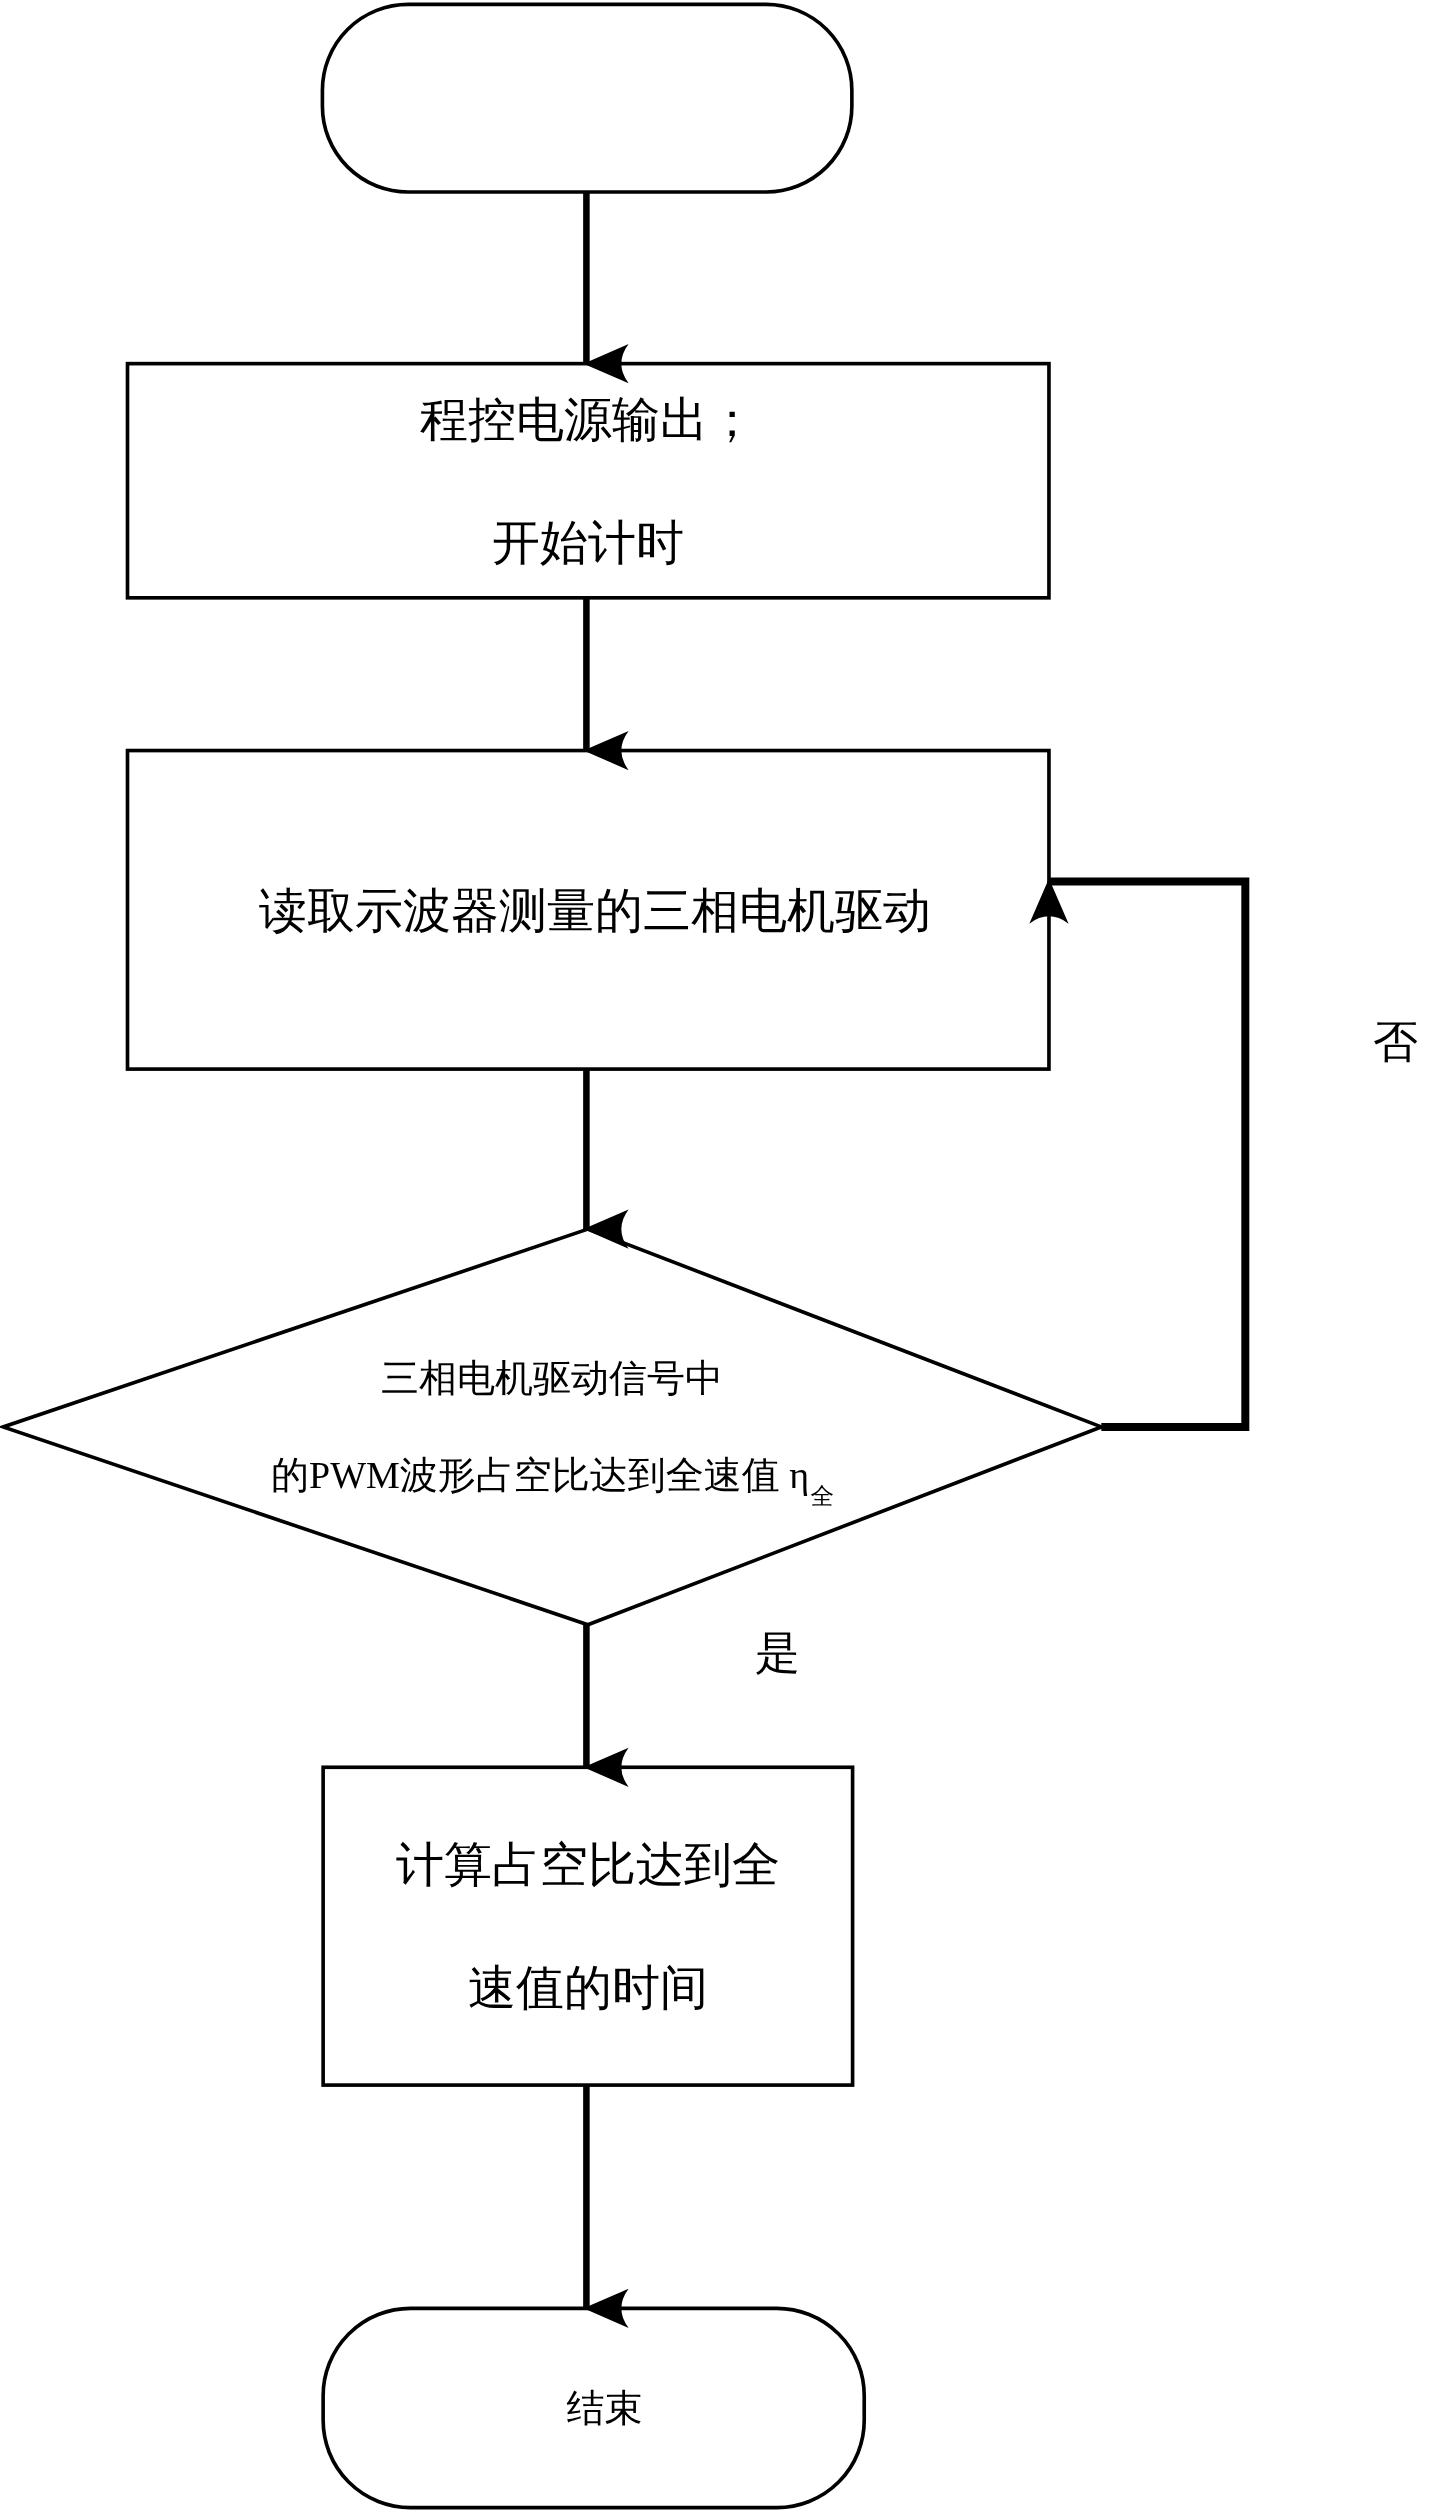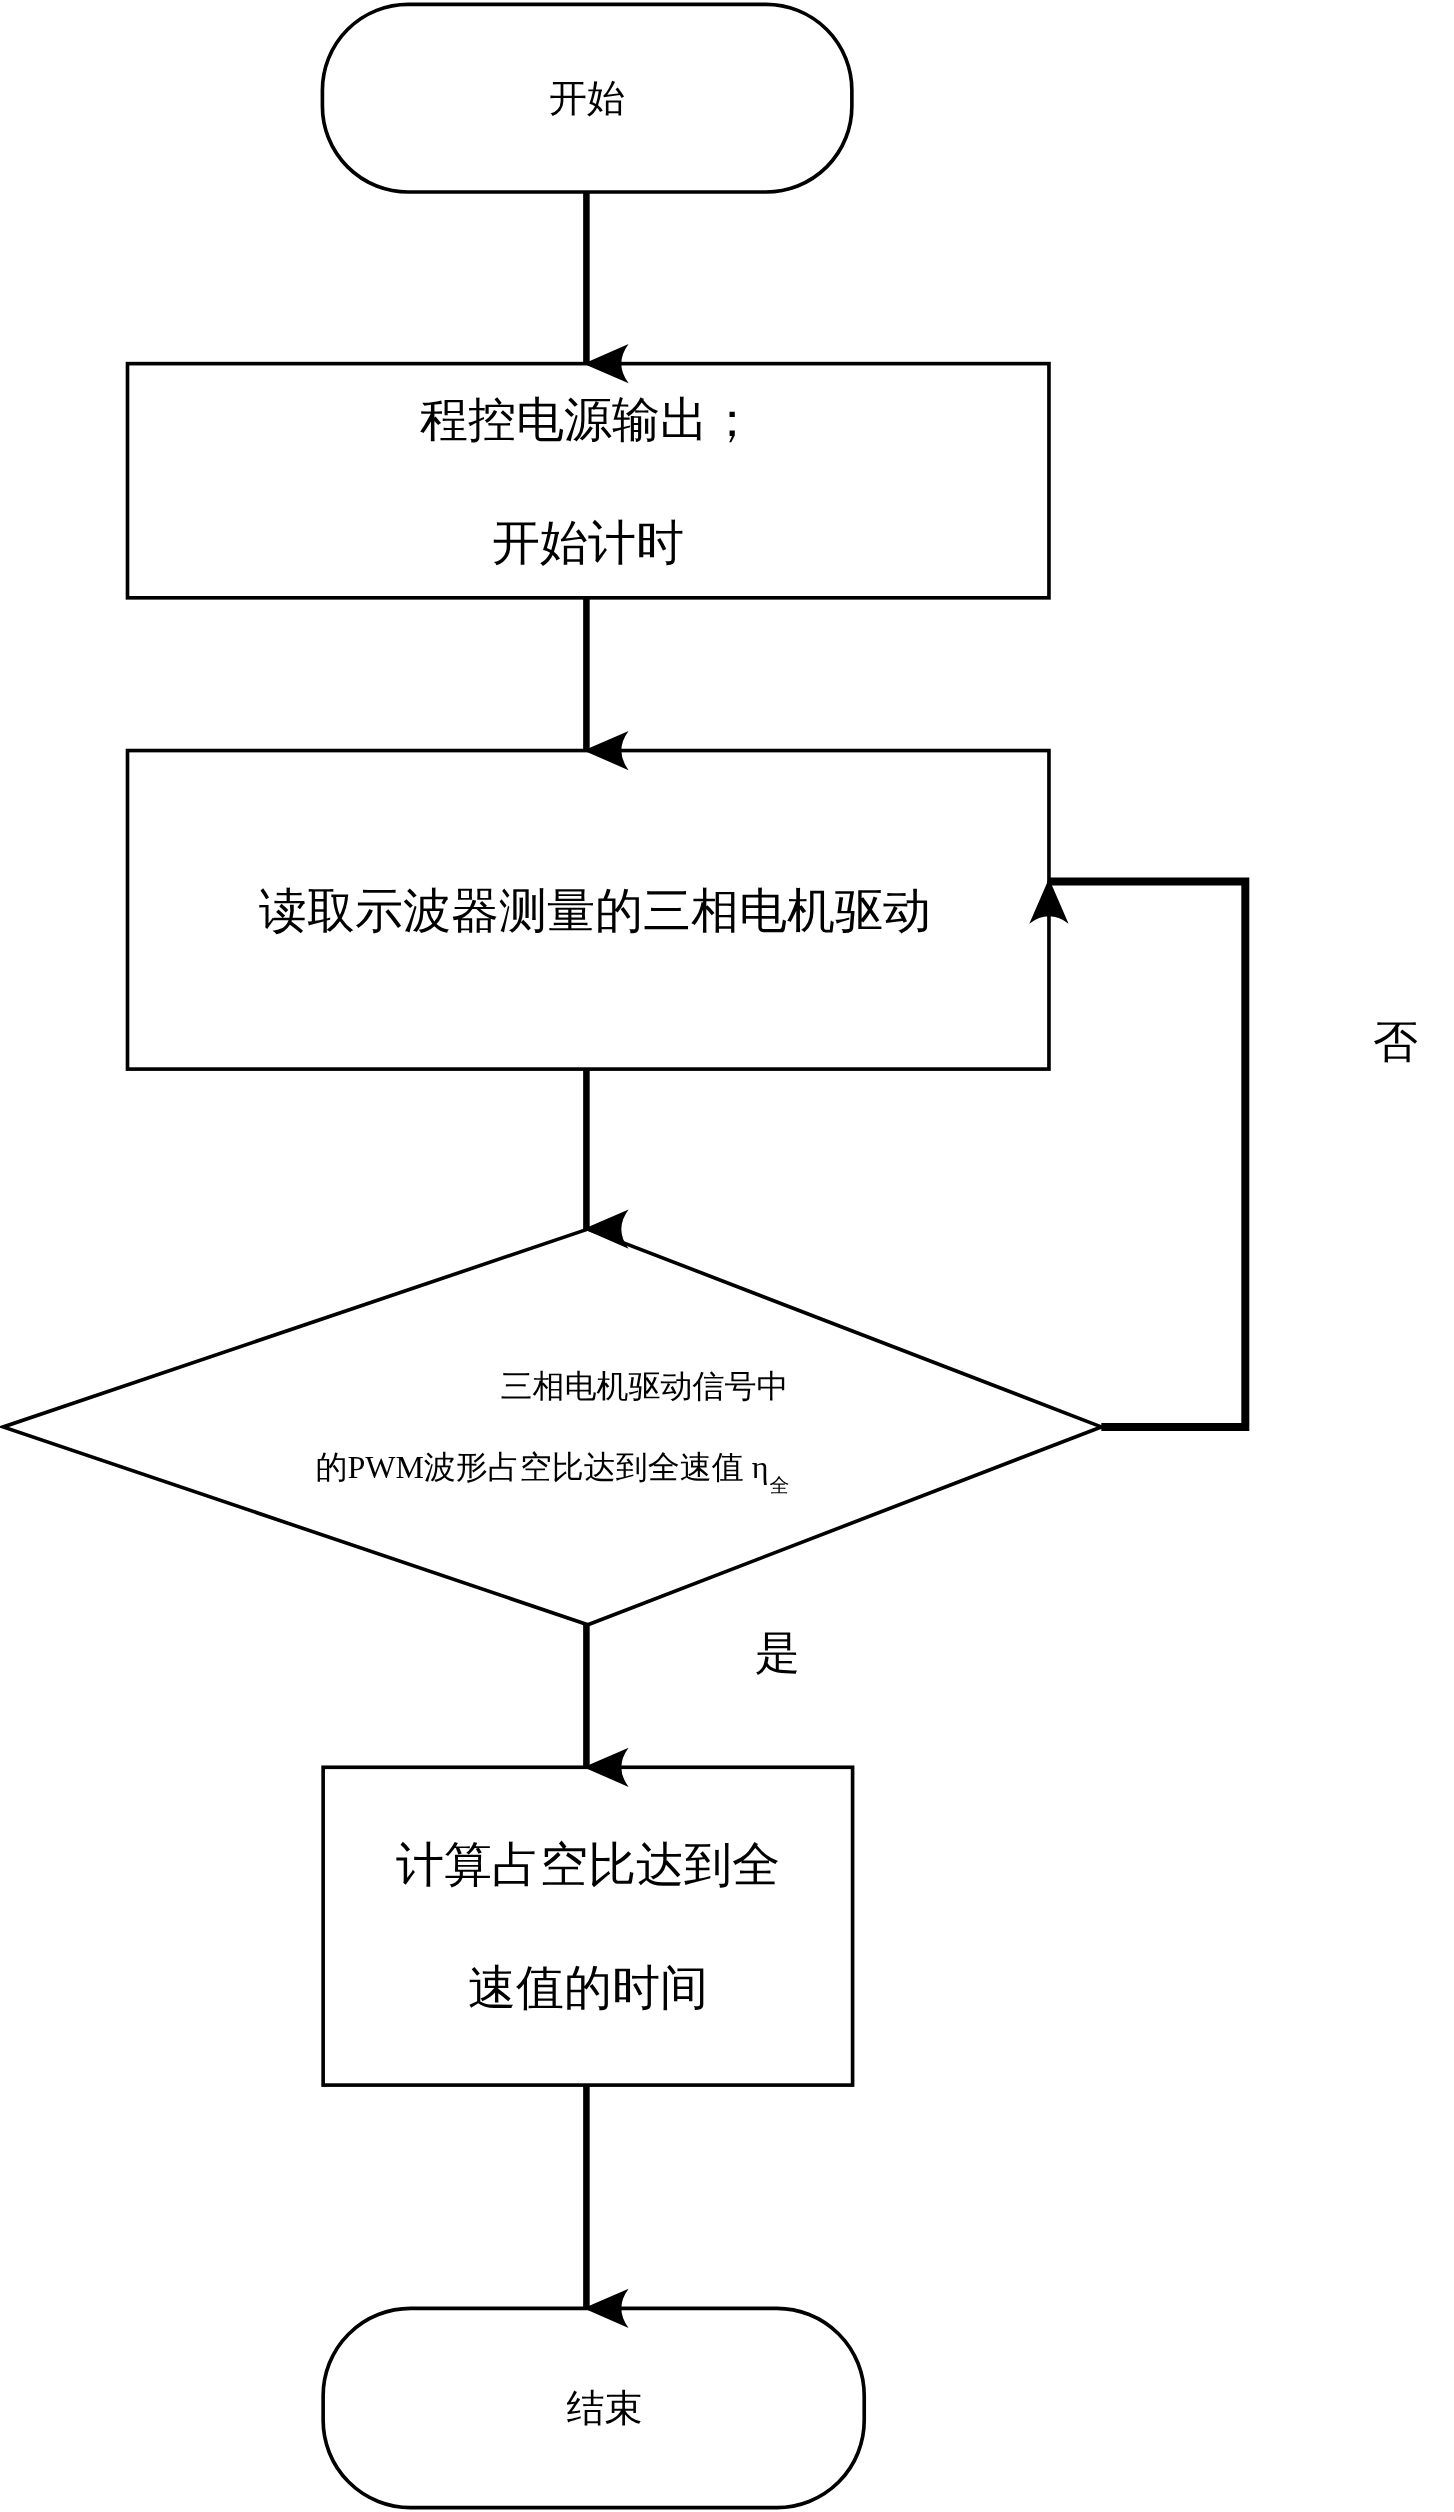--- a/index.html
+++ b/index.html
@@ -32,21 +32,21 @@
     justify-content: center;
     text-align: center;
     color: #000000;
     line-height: 1.28;
     white-space: pre-line;
     pointer-events: none;
     font-family: "Liberation Serif", "DejaVu Serif", serif;
   }
   .terminal-label { font-size: 38px; }
   .process-label  { font-size: 48px; }
-  .decision-label { font-size: 32px; text-align: right; }
+  .decision-label { font-size: 38px; }
   .branch-label {
     position: absolute;
     font-size: 45px;
     color: #000000;
     font-family: "Liberation Serif", "DejaVu Serif", serif;
   }
   .eta-sub {
     font-size: 0.62em;
     vertical-align: sub;
     line-height: 0;
@@ -89,23 +89,20 @@
 
     <line x1="806" y1="1470" x2="806" y2="1690" stroke="#000000" stroke-width="9" marker-end="url(#arrowDown)"></line>
 
     <polyline points="1514,1962 1712,1962 1712,1212 1442,1212" fill="none" stroke="#000000" stroke-width="11" marker-end="url(#arrowLeftM)"></polyline>
 
     <line x1="806" y1="2234" x2="806" y2="2430" stroke="#000000" stroke-width="9" marker-end="url(#arrowDown)"></line>
 
     <line x1="806" y1="2867" x2="806" y2="3174" stroke="#000000" stroke-width="9" marker-end="url(#arrowDown)"></line>
   </svg>
 
-  <div class="node-text terminal-label" style="left:322px; top:4.4px; width:530px; height:188px;">
-    <span>开始</span>
-  </div>
 
   <div class="node-text process-label" style="left:127px; top:364px; width:922px; height:234px;">
     <div>
       <div>程控电源输出；</div>
       <div>开始计时</div>
     </div>
   </div>
 
   <div class="node-text process-label" style="left:134px; top:751px; width:922px; height:319px;">
     <div>

